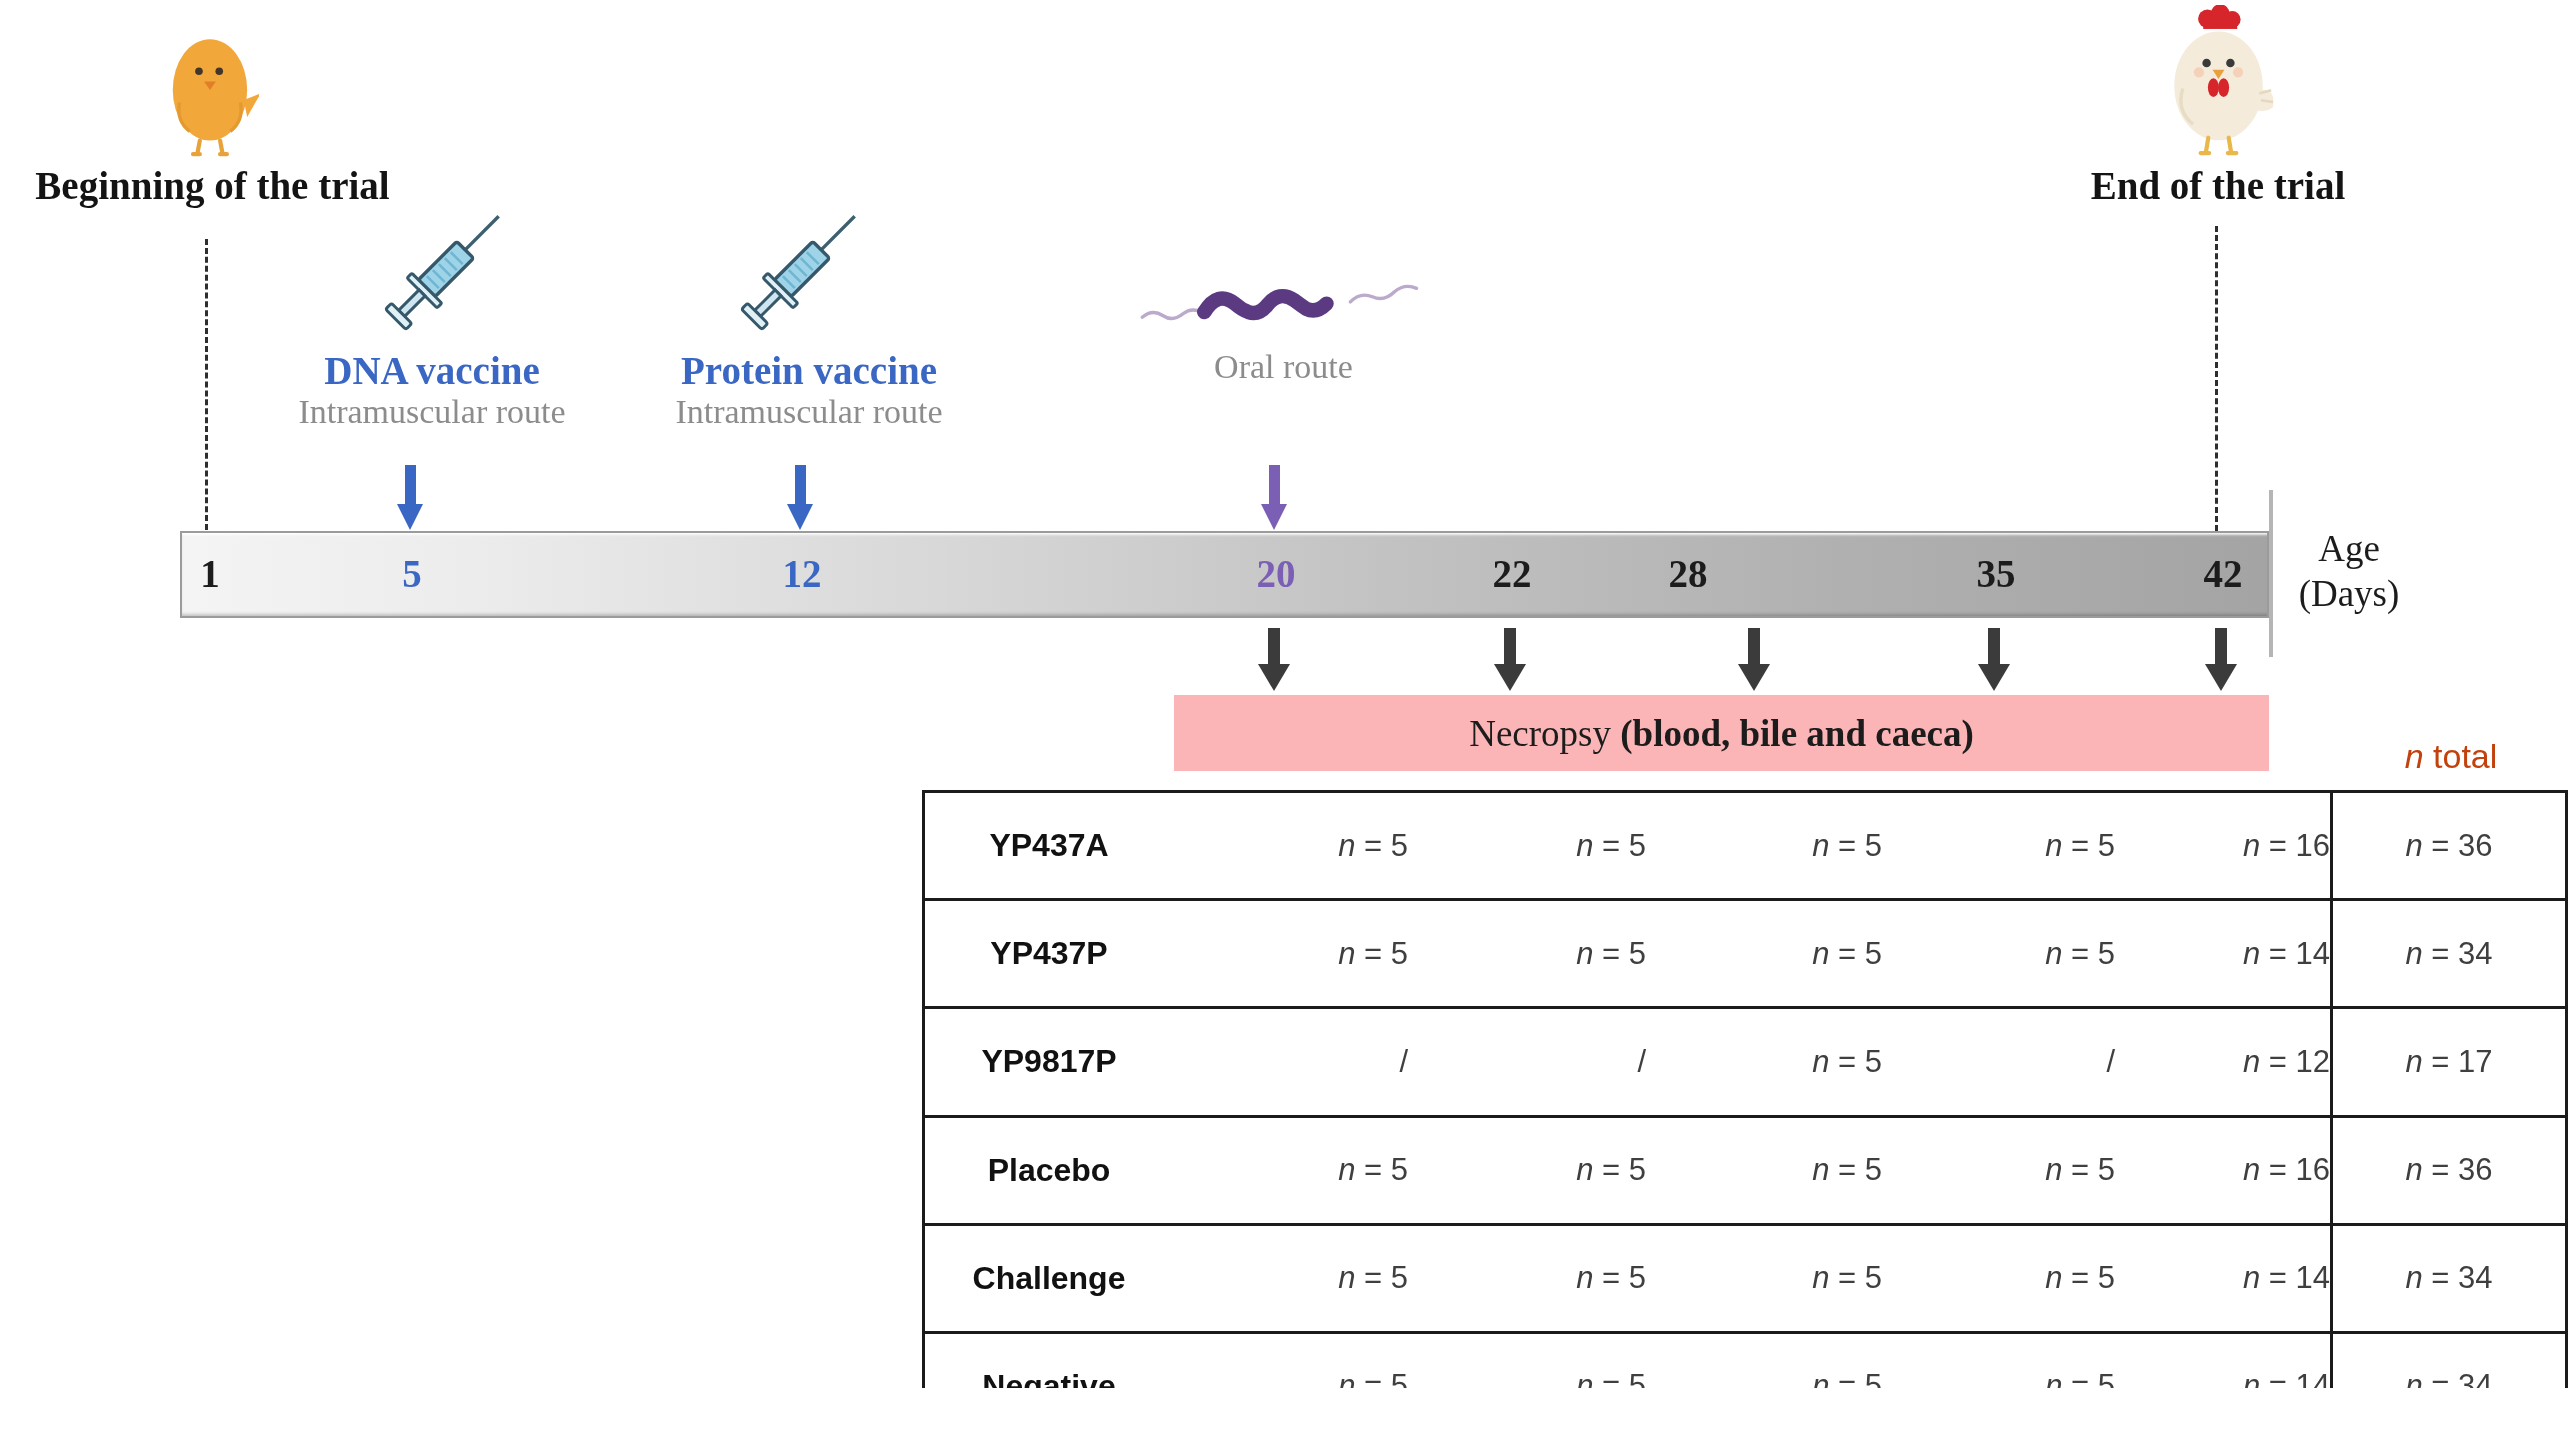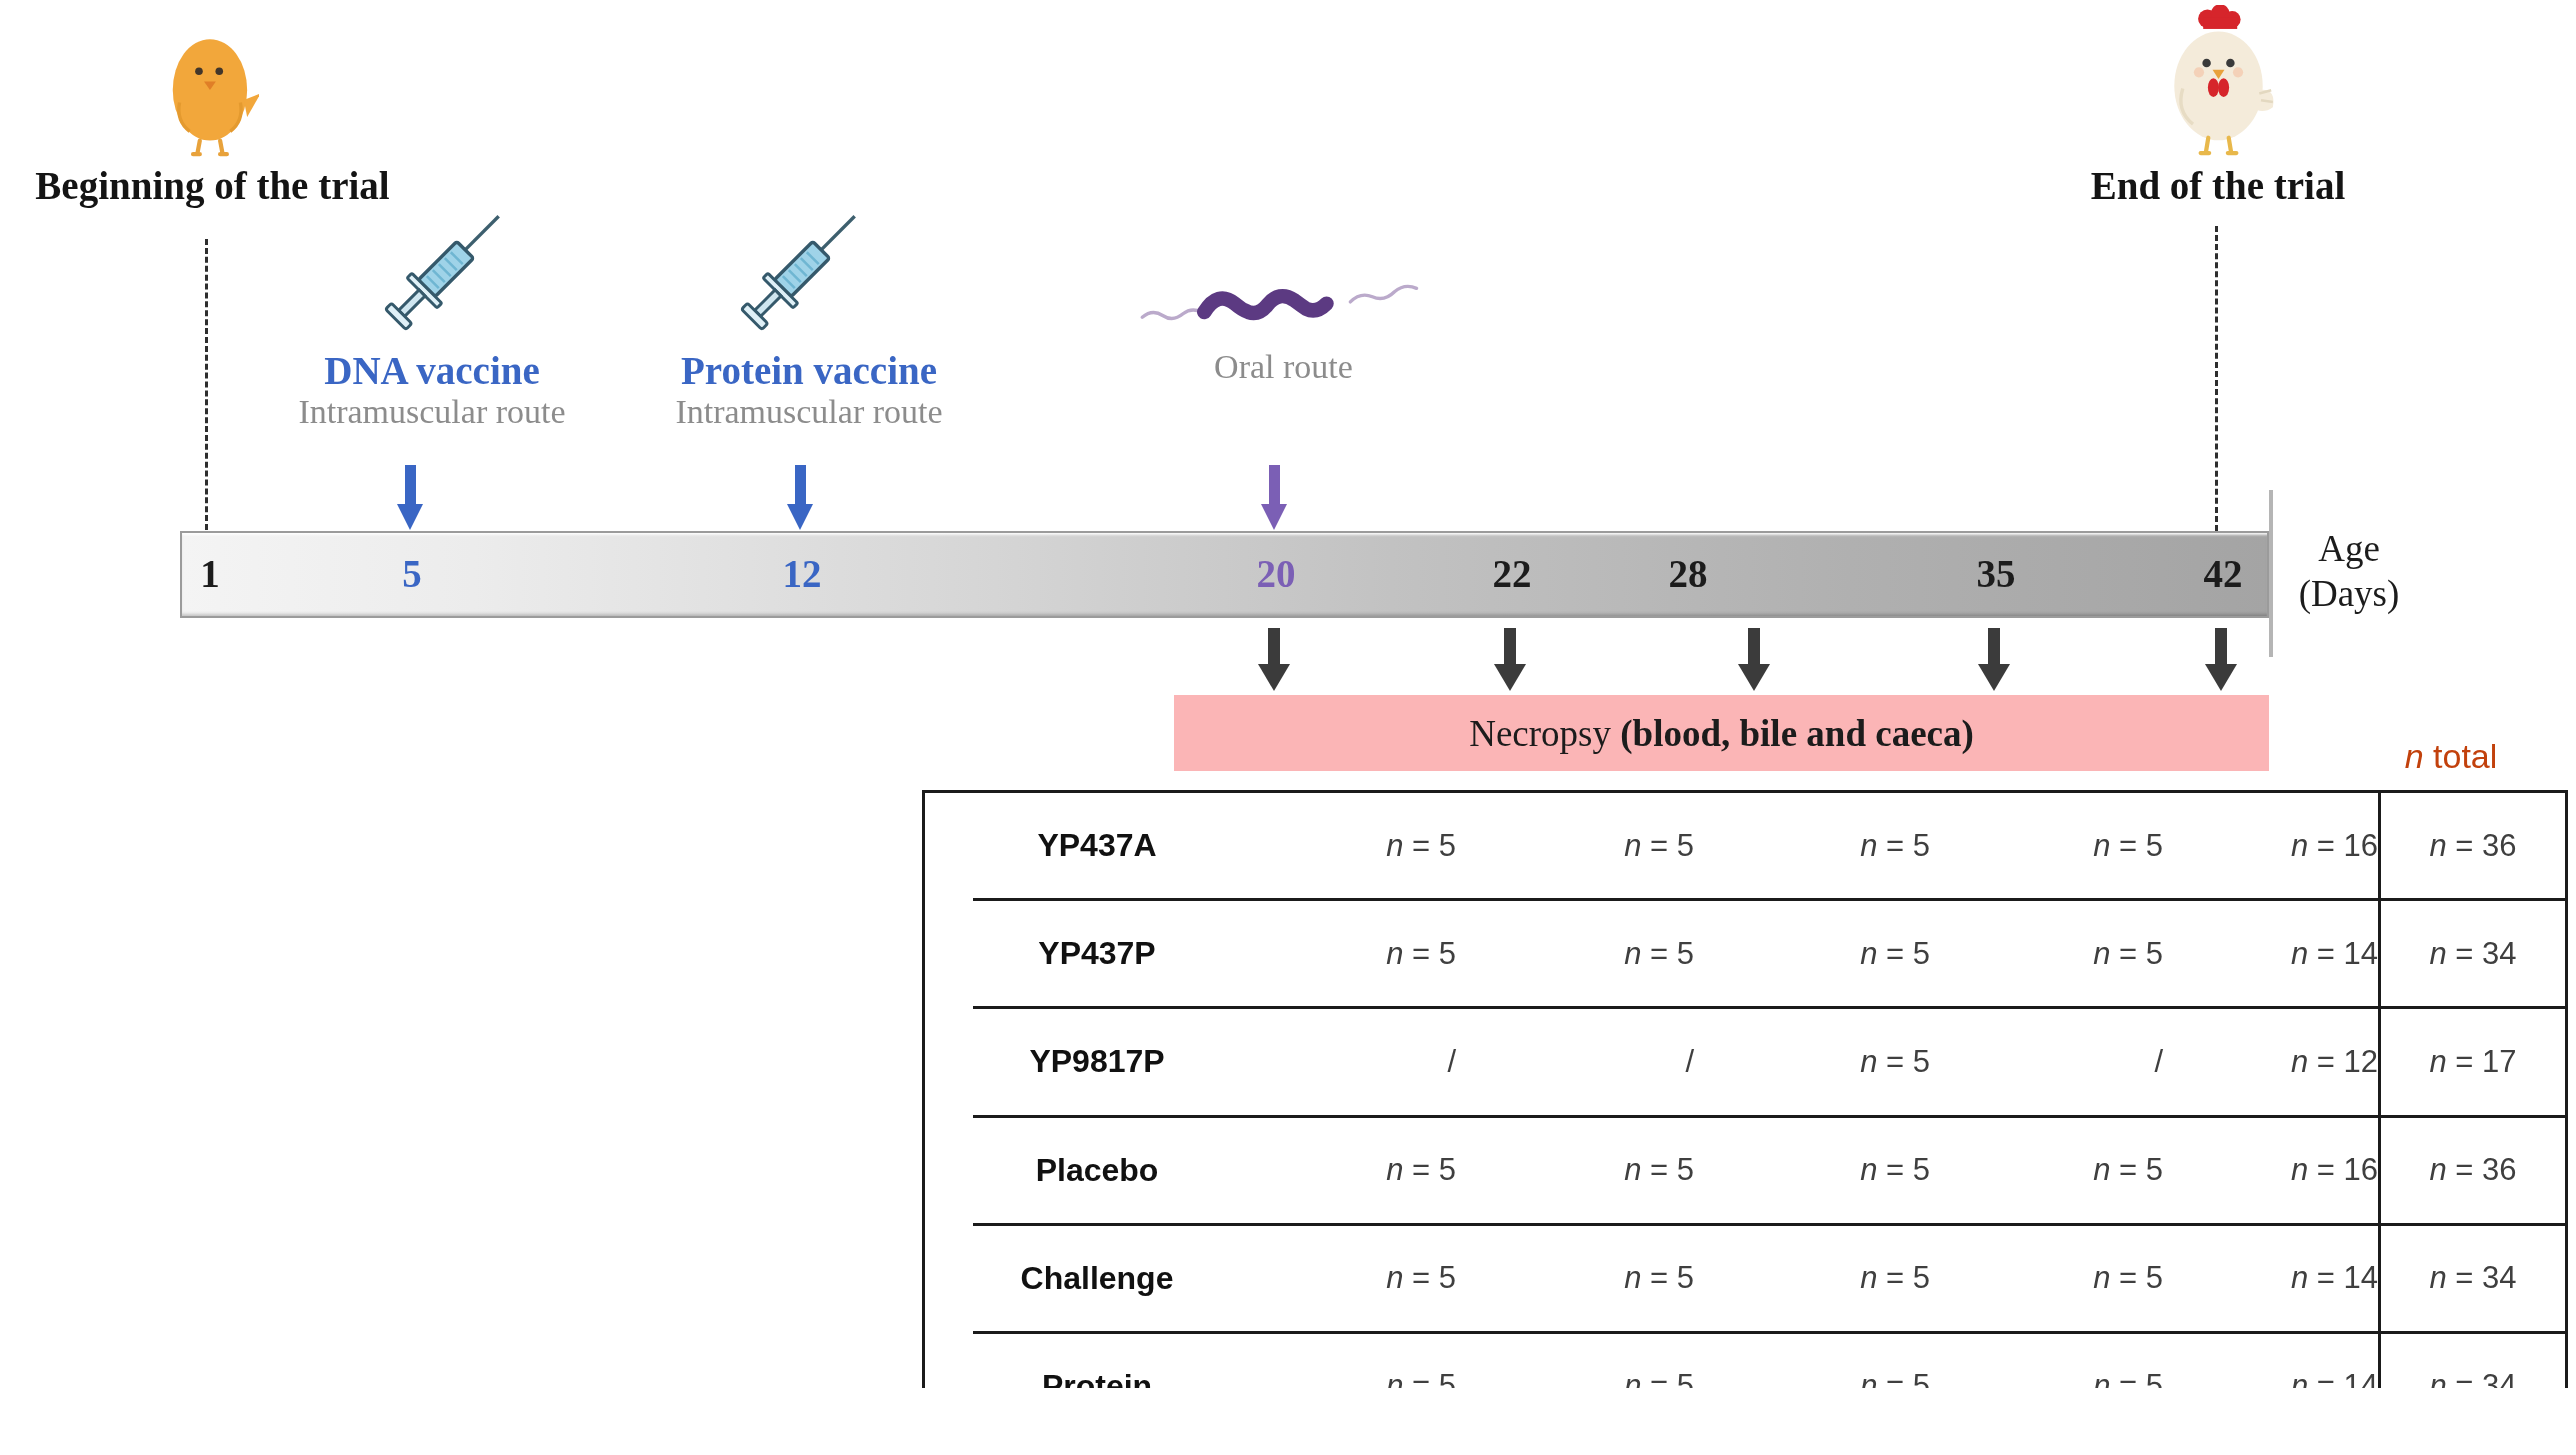--- a/index.html
+++ b/index.html
@@ -34,21 +34,21 @@
   
   #banner{left:1174px;top:695px;width:1095px;height:76px;background:#FBB5B6;
           display:flex;align-items:center;justify-content:center;font-size:37px;color:#1c1c1c;white-space:nowrap;}
   #banner b{font-weight:bold;}
 
   
   #ntotal{left:2334px;top:737px;width:234px;font-size:34px;color:#c2410c;}
 
   
   #gtable{left:922px;top:790px;width:1646px;height:652px;border:3.4px solid #1b1b1b;box-sizing:border-box;
-          display:flex;flex-direction:column;background:#fff;padding-left:48px;}
+          display:flex;flex-direction:column;background:#fff;}
   .trow{flex:1;display:grid;grid-template-columns:248px 235px 238px 236px 233px 215px auto;align-items:center;}
   .trow + .trow{border-top:3.4px solid #1b1b1b;}
   .tlabel{font-family:"Liberation Sans","DejaVu Sans",sans-serif;font-weight:bold;font-size:32px;color:#111;text-align:center;}
   .tcell{font-family:"Liberation Sans","DejaVu Sans",sans-serif;font-size:31px;color:#3f3f3f;text-align:right;}
   .tcell i{font-style:italic;}
   .ttotal{border-left:3.4px solid #1b1b1b;align-self:stretch;display:flex;align-items:center;justify-content:center;}
 </style>
 </head>
 <body>
 
@@ -189,21 +189,21 @@
       <div class="trow">
         <div class="tlabel">Challenge</div>
         <div class="tcell"><i>n</i>&nbsp;=&nbsp;5</div>
         <div class="tcell"><i>n</i>&nbsp;=&nbsp;5</div>
         <div class="tcell"><i>n</i>&nbsp;=&nbsp;5</div>
         <div class="tcell"><i>n</i>&nbsp;=&nbsp;5</div>
         <div class="tcell"><i>n</i>&nbsp;=&nbsp;14</div>
         <div class="tcell ttotal"><i>n</i>&nbsp;=&nbsp;34</div>
       </div>
       <div class="trow">
-        <div class="tlabel">Protein</div>
+        <div class="tlabel">Negative</div>
         <div class="tcell"><i>n</i>&nbsp;=&nbsp;5</div>
         <div class="tcell"><i>n</i>&nbsp;=&nbsp;5</div>
         <div class="tcell"><i>n</i>&nbsp;=&nbsp;5</div>
         <div class="tcell"><i>n</i>&nbsp;=&nbsp;5</div>
         <div class="tcell"><i>n</i>&nbsp;=&nbsp;14</div>
         <div class="tcell ttotal"><i>n</i>&nbsp;=&nbsp;34</div>
       </div>
     </div>
 
 <div class="arrow" style="left: 410px; top: 465px;">

